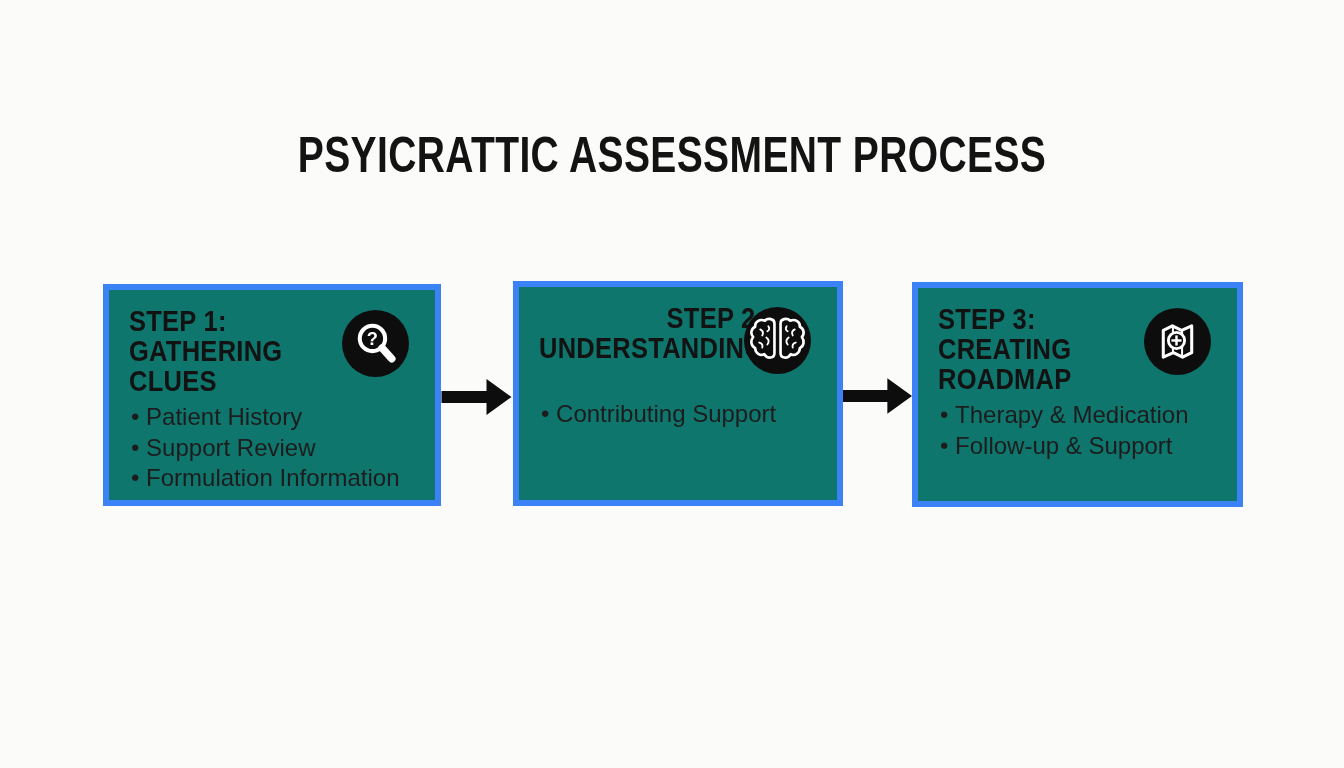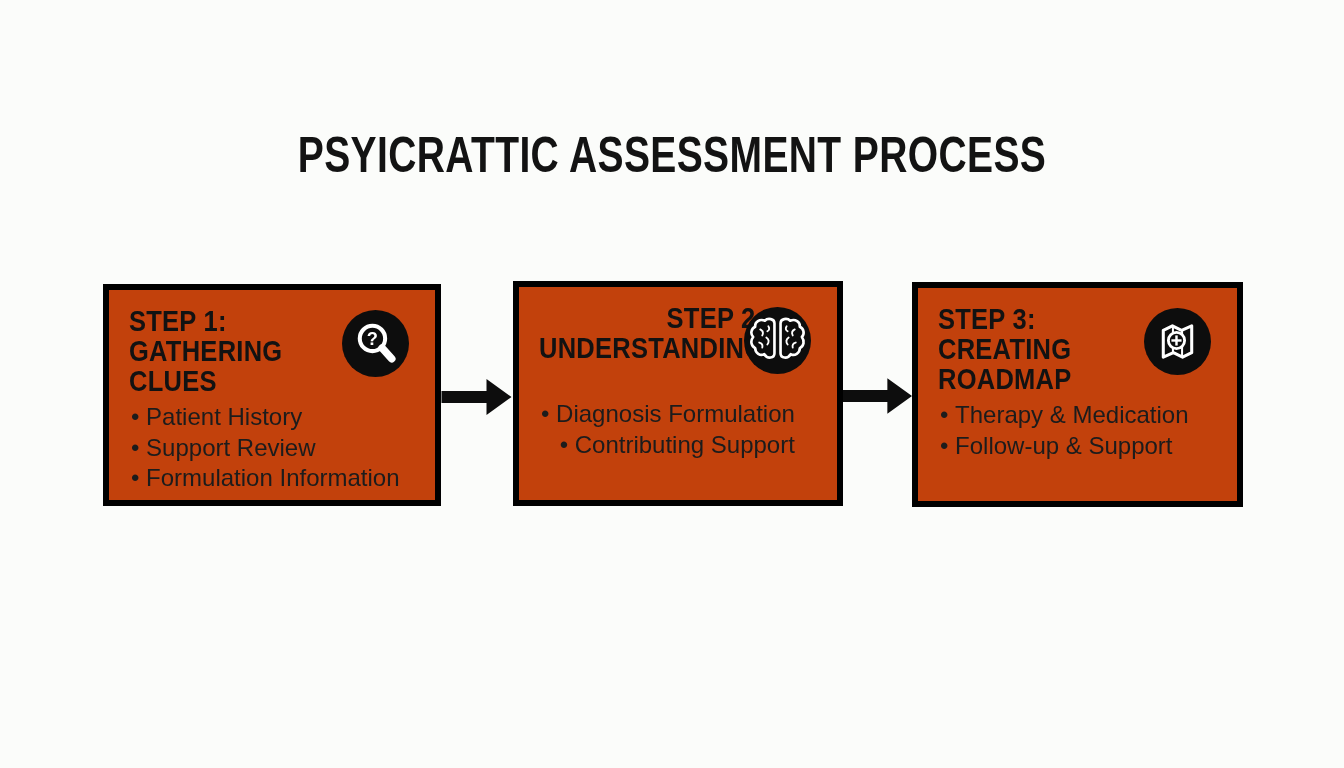--- a/index.html
+++ b/index.html
@@ -24,22 +24,22 @@
     font-weight: 700;
     color: #131313;
     transform: scaleX(0.78);
     transform-origin: 50% 50%;
     letter-spacing: 0.5px;
     white-space: nowrap;
   }
 
   .step-box {
     position: absolute;
-    background: #c2410c;
-    border: 6px solid #000000;
+    background: #0f766e;
+    border: 6px solid #3b82f6;
   }
   .box-1 { left: 103px; top: 284px; width: 338px; height: 222px; }
   .box-2 { left: 513px; top: 281px; width: 330px; height: 225px; text-align: right; }
   .box-3 { left: 912px; top: 282px; width: 331px; height: 225px; }
 
   .step-heading {
     position: absolute;
     left: 20px;
     top: 16px;
     font-size: 30px;
@@ -125,21 +125,20 @@
           <path d="M15,35 q4,1 3,5"></path>
           <path d="M24,19 q2,3 -1,5"></path>
           <path d="M50,22 q-4,2 -2,6"></path>
           <path d="M44,30 q-4,3 -1,7"></path>
           <path d="M51,35 q-4,1 -3,5"></path>
           <path d="M42,19 q-2,3 1,5"></path>
         </g>
       </svg>
     </div>
     <ul class="bullets">
-      <li>Diagnosis Formulation</li>
       <li>Contributing Support</li>
     </ul>
   </section>
 
   <div class="arrow arrow-2">
     <svg viewBox="0 0 70 40" xmlns="http://www.w3.org/2000/svg">
       <polygon points="0,14 45,14 45,2 70,20 45,38 45,26 0,26" fill="#0d0d0d"></polygon>
     </svg>
   </div>
 

